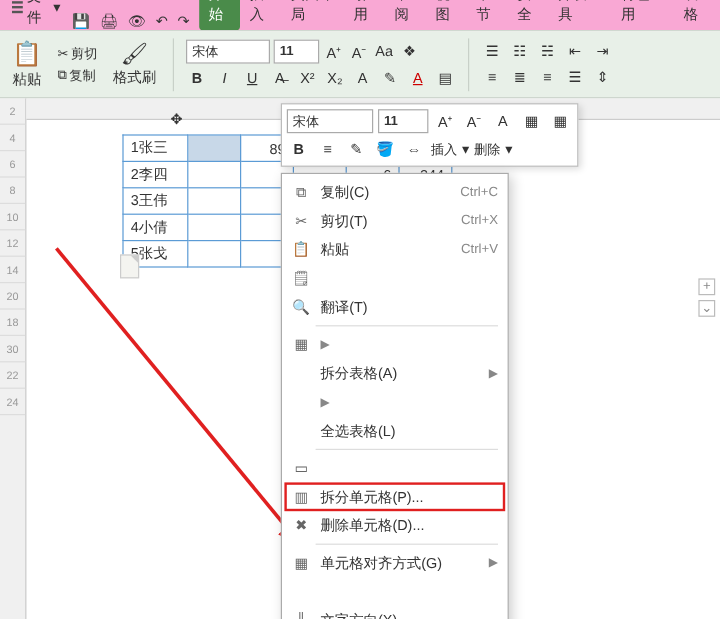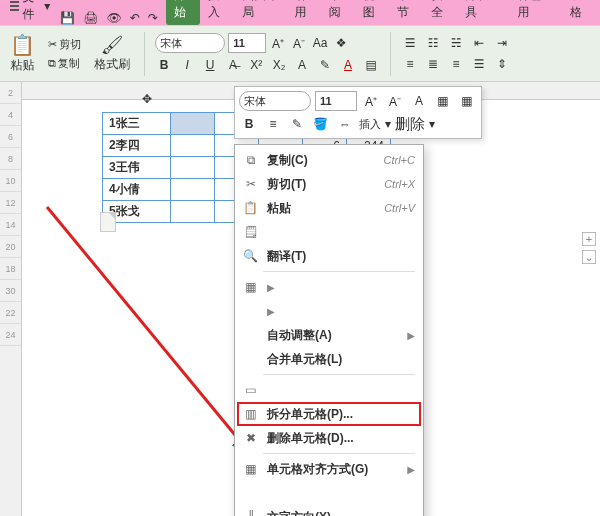--- a/index.html
+++ b/index.html
@@ -17,53 +17,53 @@
 
 
 .ribbon { height: 56px; background: #e8f0e8; display: flex; align-items: center; padding: 2px 6px; border-bottom: 1px solid #c8d0c8; gap: 6px; }
 .paste-btn { display: flex; flex-direction: column; align-items: center; padding: 4px; }
 .clip-side { display: flex; flex-direction: column; gap: 2px; }
 .clip-side div { display: flex; align-items: center; gap: 2px; font-size: 11px; padding: 1px 3px; }
 .sep { width: 1px; height: 44px; background: #c8d0c8; margin: 0 4px; }
 .font-box { display: flex; flex-direction: column; gap: 3px; }
 .font-row { display: flex; gap: 3px; align-items: center; }
 .combo { border: 1px solid #aaa; background: #fff; height: 20px; display: flex; align-items: center; padding: 0 4px; font-size: 11px; }
-.combo.font { width: 70px; border-radius: 10px; }
+.combo.font { width: 70px; }
 .combo.size { width: 38px; font-weight: bold; }
 .btn-row { display: flex; gap: 5px; }
 .fbtn { width: 18px; height: 18px; display: flex; align-items: center; justify-content: center; border: 1px solid transparent; font-size: 12px; }
 
 
 .canvas-area { position: absolute; top: 82px; left: 0; right: 0; bottom: 0; display: flex; }
 .ruler-v { width: 22px; background: #f0f0f0; border-right: 1px solid #ccc; }
 .ruler-v .tick { height: 22px; border-bottom: 1px solid #ddd; font-size: 9px; color: #999; text-align: center; line-height: 22px; }
 .page-wrap { flex: 1; position: relative; }
 .ruler-h { height: 18px; background: #f0f0f0; border-bottom: 1px solid #ccc; position: relative; }
 .move-handle { position: absolute; left: 120px; top: 10px; }
 
 
 table.data { border-collapse: collapse; margin-left: 80px; margin-top: 12px; }
 table.data td { border: 1px solid #5b9bd5; padding: 2px 6px; text-align: right; font-size: 12px; height: 18px; }
-table.data td.name { text-align: left; width: 68px; font-weight: bold; }
+table.data td.name { text-align: left; width: 54px; font-weight: normal; }
 table.data td.num { width: 44px; }
 table.data tr:first-child td:nth-child(2) { background: #c8d8e8; }
 
 
 .mini-toolbar { position: absolute; left: 234px; top: 86px; background: #fff; border: 1px solid #bbb; box-shadow: 2px 2px 6px rgba(0,0,0,0.15); padding: 4px; display: flex; flex-direction: column; gap: 3px; z-index: 5; }
 .mini-toolbar .mrow { display: flex; gap: 4px; align-items: center; }
 .mini-toolbar .combo.font { width: 72px; }
 .mini-toolbar .combo.size { width: 42px; }
 .mini-toolbar .mibtn { width: 20px; height: 20px; display: flex; align-items: center; justify-content: center; }
 
 
 .context-menu { position: absolute; left: 234px; top: 144px; width: 190px; background: #fff; border: 1px solid #aaa; box-shadow: 3px 3px 10px rgba(0,0,0,0.2); z-index: 10; padding: 3px 0; }
 .cm-item { display: flex; align-items: center; height: 24px; padding: 0 8px; font-size: 12px; gap: 8px; cursor: pointer; }
 .cm-item .ico { width: 16px; height: 16px; display: flex; align-items: center; justify-content: center; color: #666; }
-.cm-item .lbl { flex: 1; font-weight: bold; }
-.cm-item .shortcut { color: #888; font-size: 11px; font-style: italic; }
+.cm-item .lbl { flex: 1; }
+.cm-item .shortcut { color: #888; font-size: 11px; }
 .cm-item .arrow { color: #888; font-size: 10px; }
 .cm-sep { height: 1px; background: #ddd; margin: 3px 8px 3px 28px; }
 .cm-item.highlighted { position: relative; }
 .cm-item.highlighted::after { content: ""; position: absolute; left: 2px; right: 2px; top: 0; bottom: 0; border: 2px solid #e02020; pointer-events: none; }
 
 
 .red-arrow { position: absolute; left: 20px; top: 120px; width: 240px; height: 280px; pointer-events: none; z-index: 8; }
 
 .page-thumb { position: absolute; left: 78px; top: 130px; width: 16px; height: 20px; background: #f4f4f0; border: 1px solid #ccc; }
 .page-thumb::after { content: ""; position: absolute; right: 0; top: 0; border: 3px solid transparent; border-right-color: #ccc; border-top-color: #ccc; }
@@ -271,21 +271,21 @@
   <div class="mrow">
     <span class="mibtn">
         <b>B</b>
       </span>
     <span class="mibtn">≡</span>
     <span class="mibtn">✎</span>
     <span class="mibtn">🪣</span>
     <span class="mibtn">⇔</span>
     <span style="font-size:11px">插入</span>
       <span>▾</span>
-    <span style="font-size:15px">删除</span>
+    <span style="font-size:11px">删除</span>
       <span>▾</span>
   </div>
 </div>
 
 <div class="context-menu">
   <div class="cm-item">
       <span class="ico">⧉</span>
       <span class="lbl">复制(C)</span>
       <span class="shortcut">Ctrl+C</span>
     </div>
@@ -306,30 +306,30 @@
       <span class="ico">🔍</span>
       <span class="lbl">翻译(T)</span>
     </div>
   <div class="cm-sep"></div>
   <div class="cm-item">
       <span class="ico">▦</span>
       <span class="arrow">▶</span>
     </div>
   <div class="cm-item">
       <span class="ico"></span>
+      <span class="lbl">拆分表格(A)</span>
       <span class="arrow">▶</span>
     </div>
   <div class="cm-item">
       <span class="ico"></span>
-      <span class="lbl">自动调整(A)</span>
       <span class="arrow">▶</span>
     </div>
   <div class="cm-item">
       <span class="ico"></span>
-      <span class="lbl">合并单元格(L)</span>
+      <span class="lbl">全选表格(L)</span>
     </div>
   <div class="cm-sep"></div>
   <div class="cm-item">
       <span class="ico">▭</span>
     </div>
   <div class="cm-item highlighted">
       <span class="ico">▥</span>
       <span class="lbl">拆分单元格(P)...</span>
     </div>
   <div class="cm-item">

